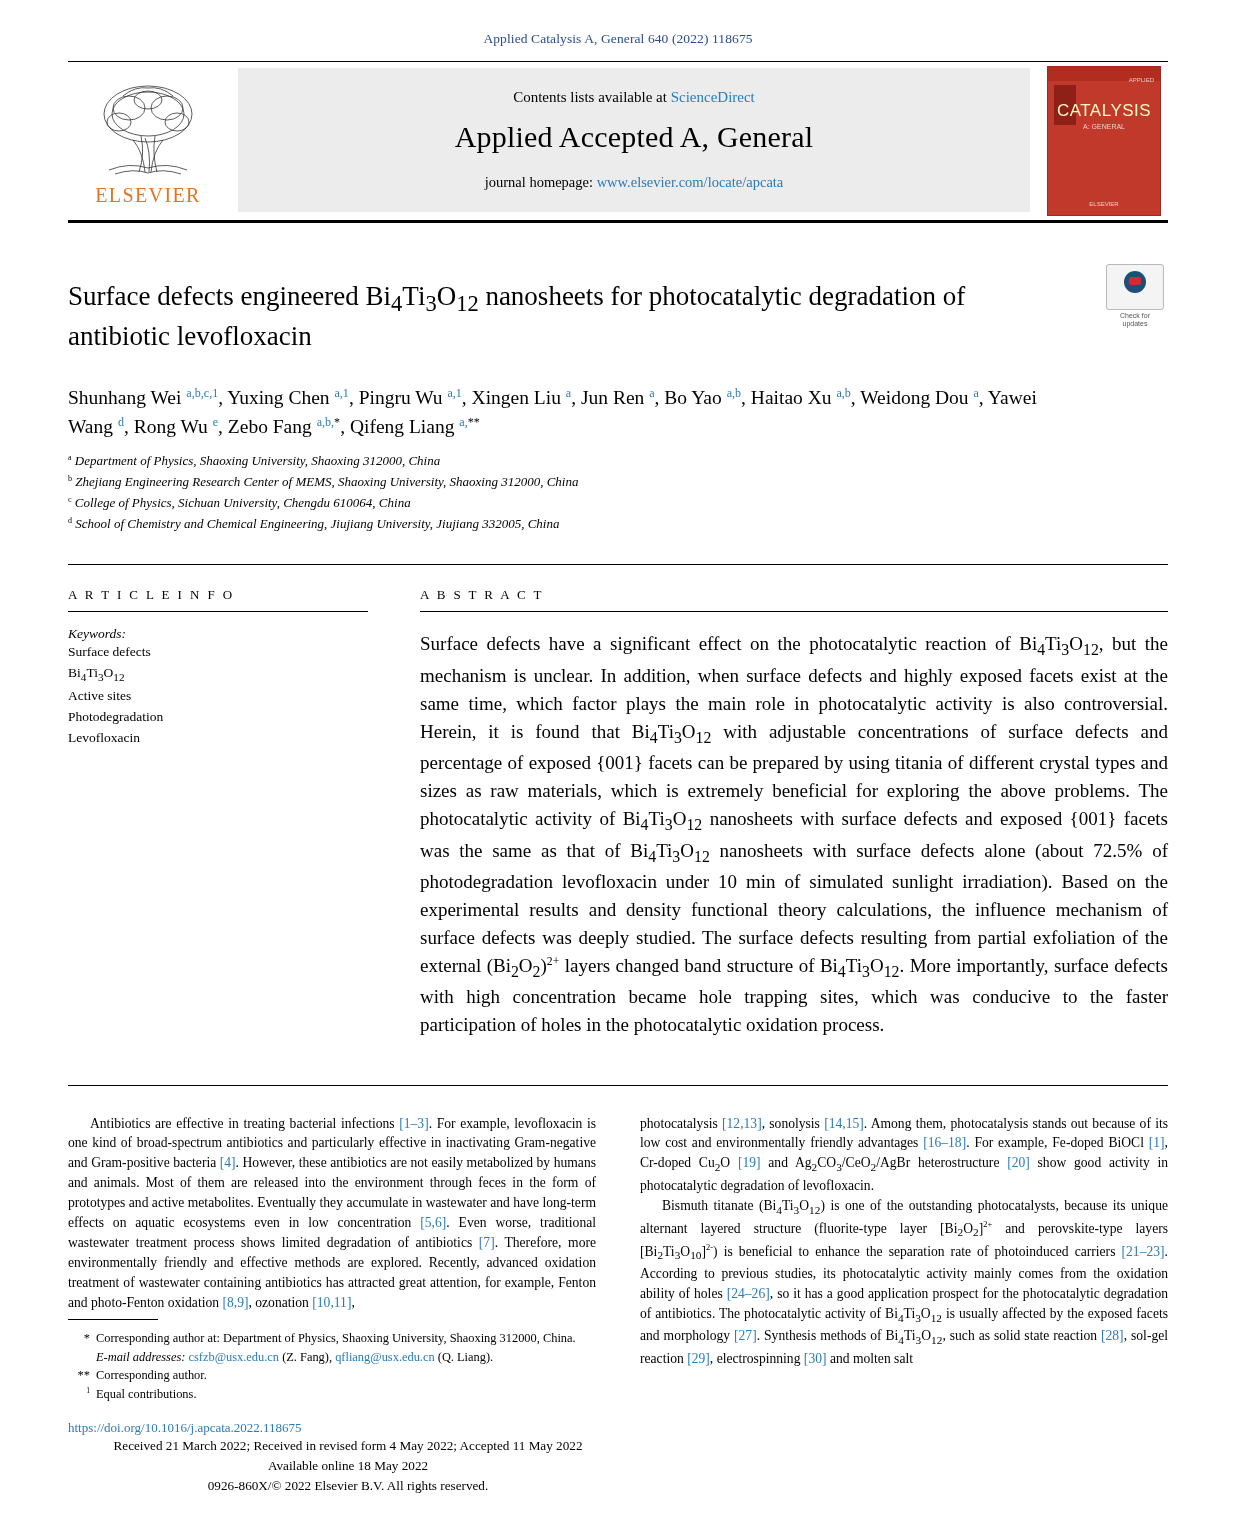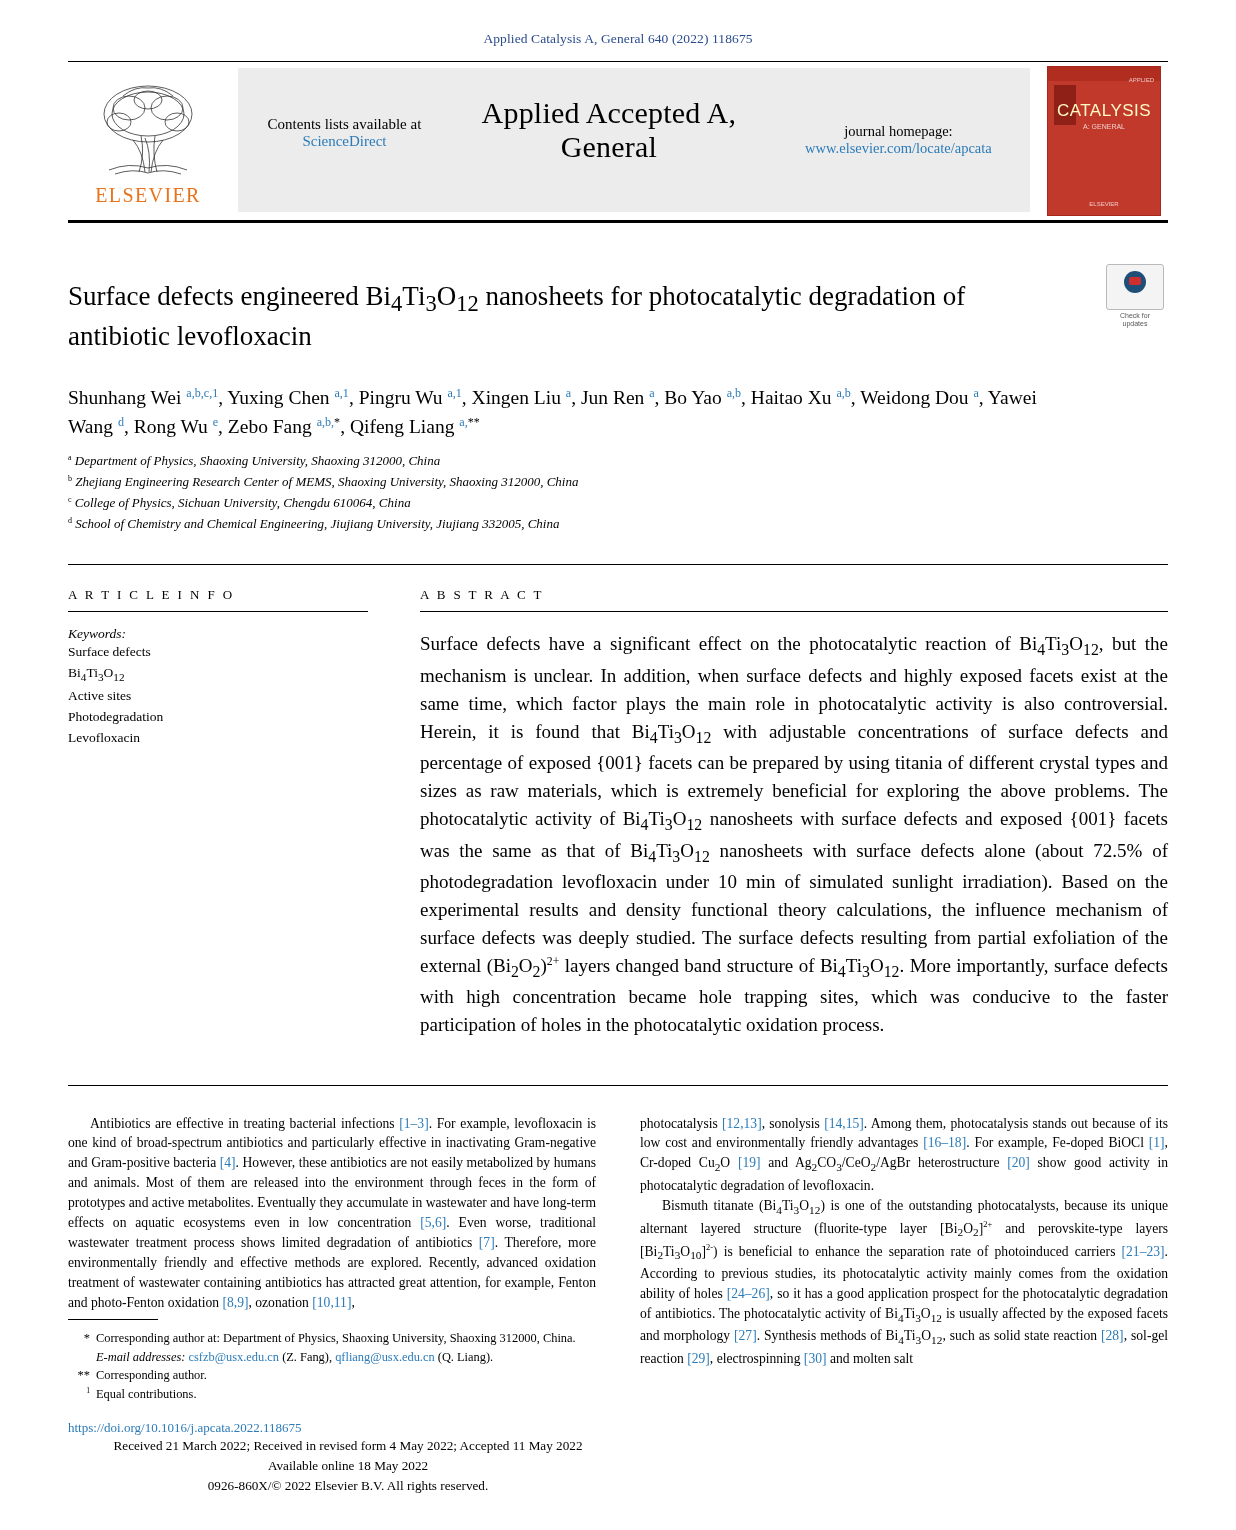--- a/index.html
+++ b/index.html
@@ -53,21 +53,21 @@
     letter-spacing: 1.4px;
     color: #e8731b;
     margin-top: 2px;
     font-weight: normal;
   }
   .journal-cell {
     flex: 1;
     background: #ececec;
     margin: 6px 10px 8px 10px;
     display: flex;
-    flex-direction: row;
+    flex-direction: column;
     align-items: center;
     justify-content: center;
     text-align: center;
   }
   .contents-line {
     font-size: 15px;
     margin-bottom: 14px;
   }
   .link { color: #2b7bb9; }
   .journal-title {

